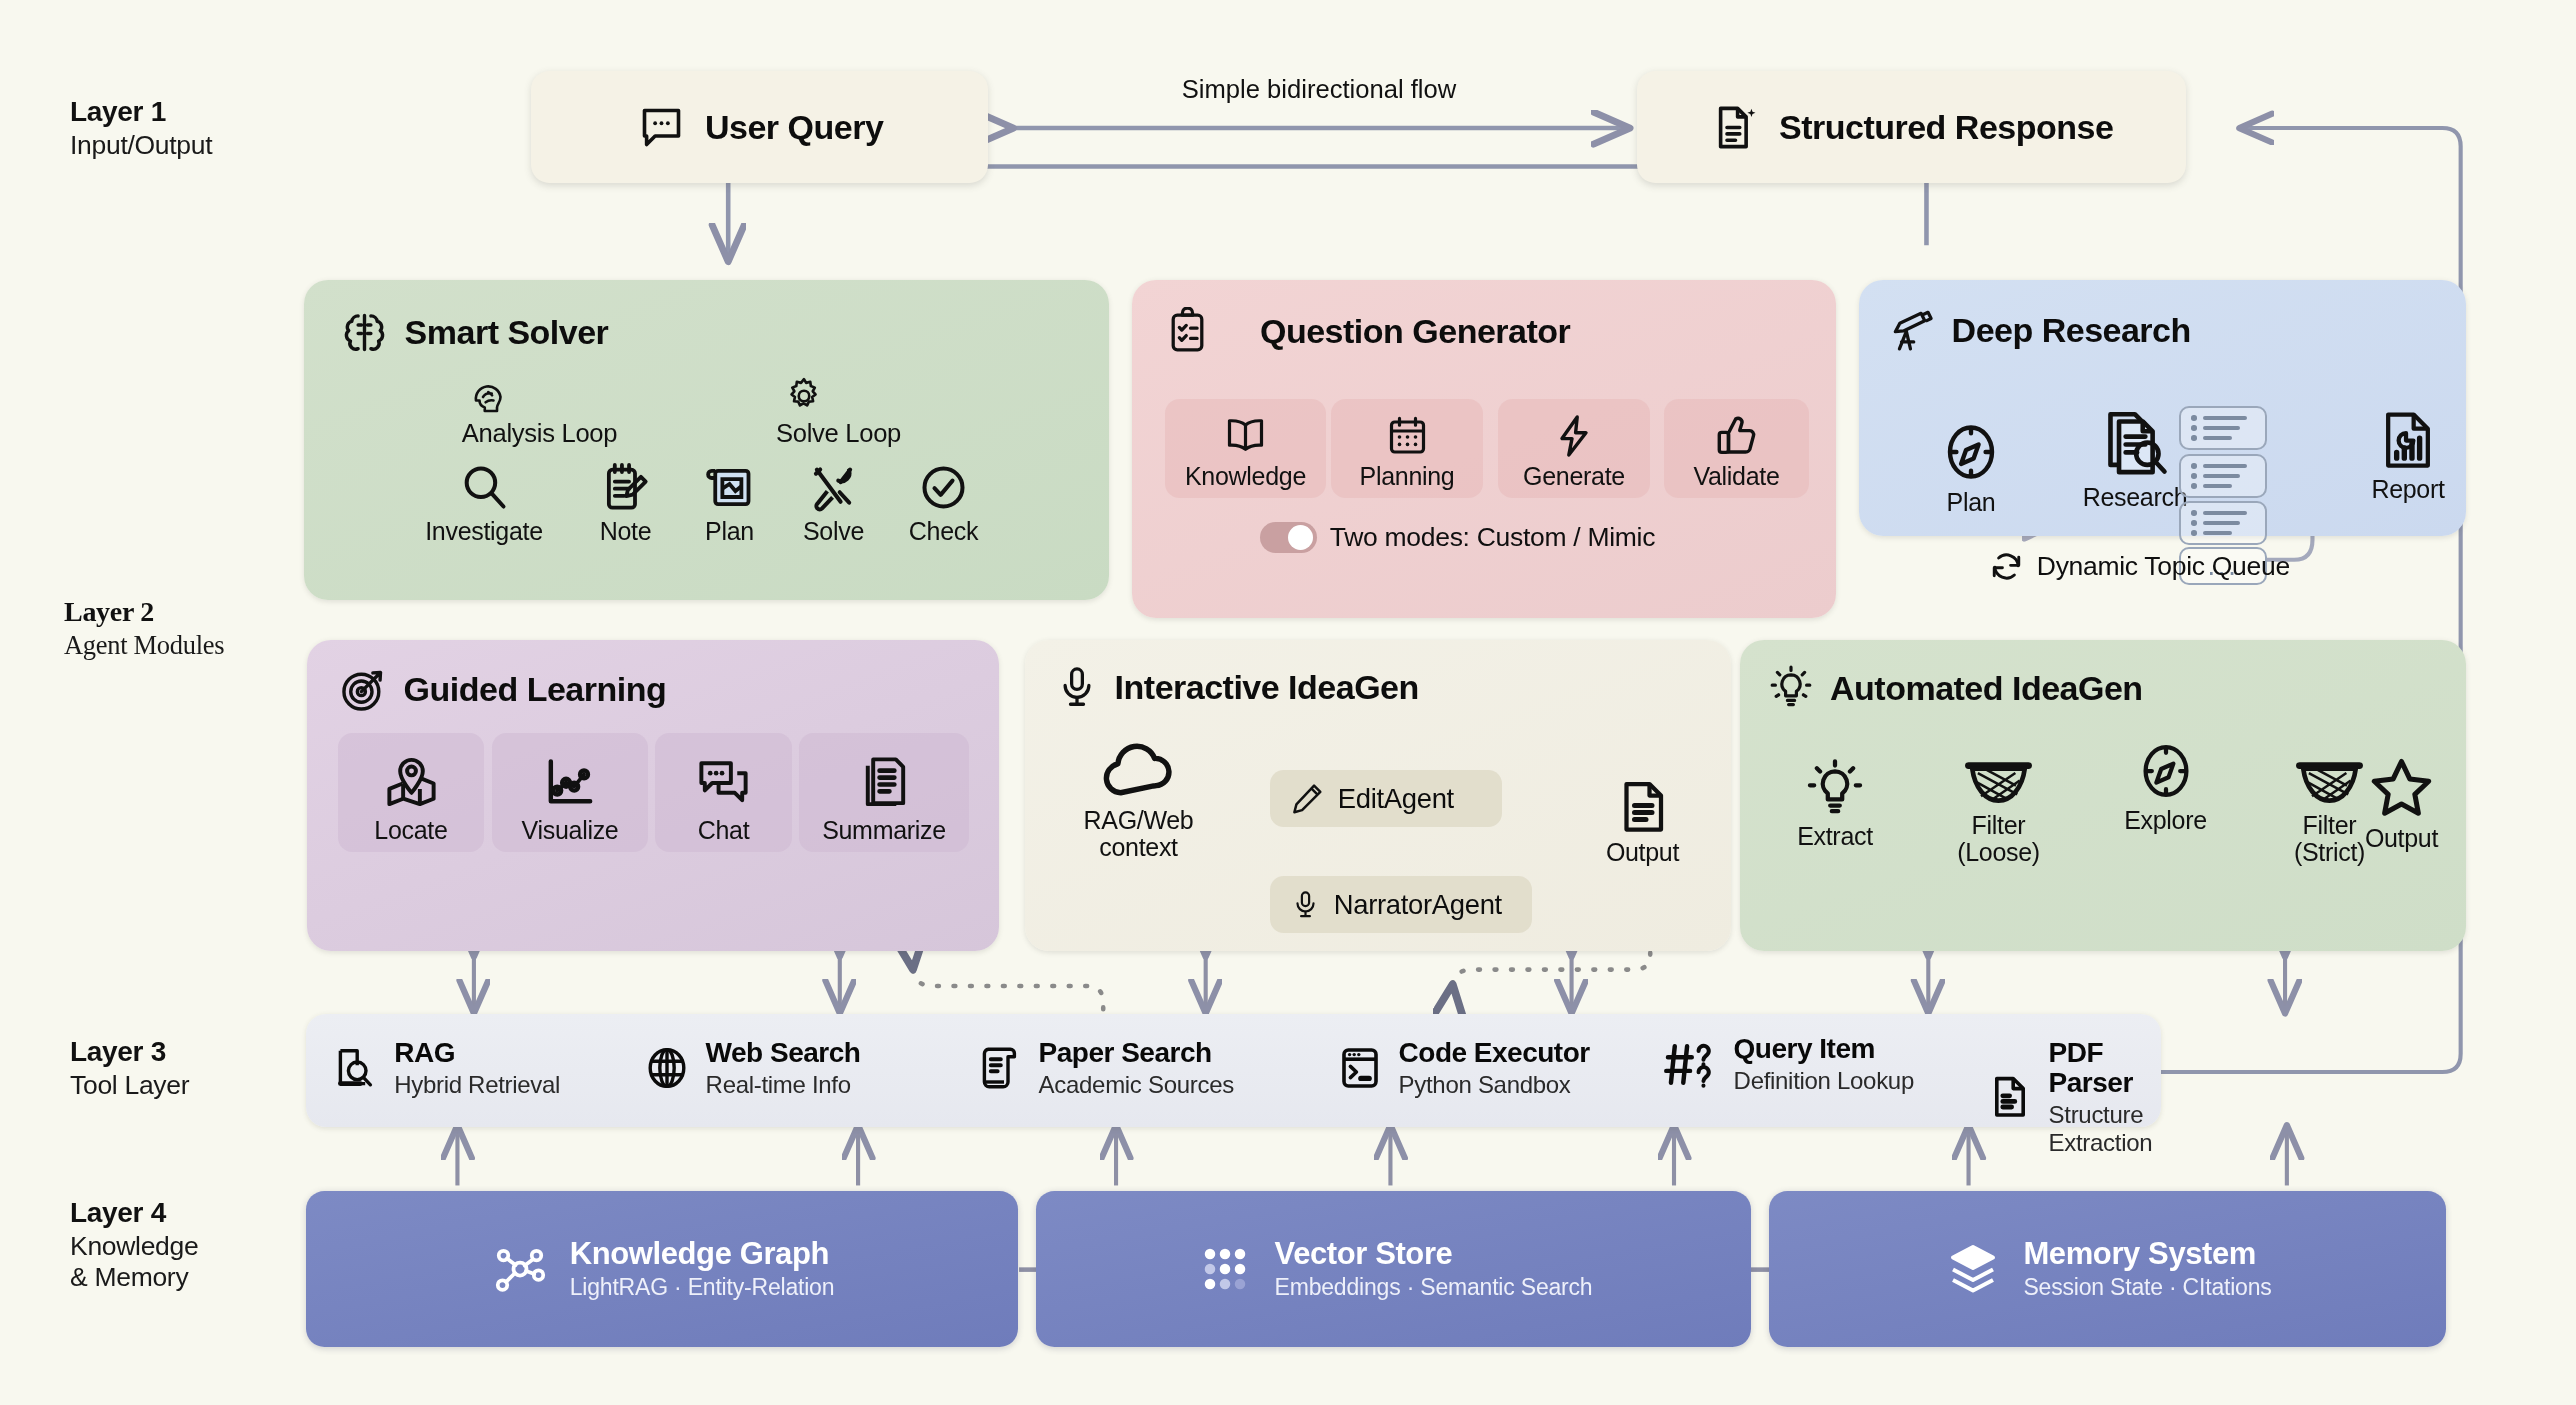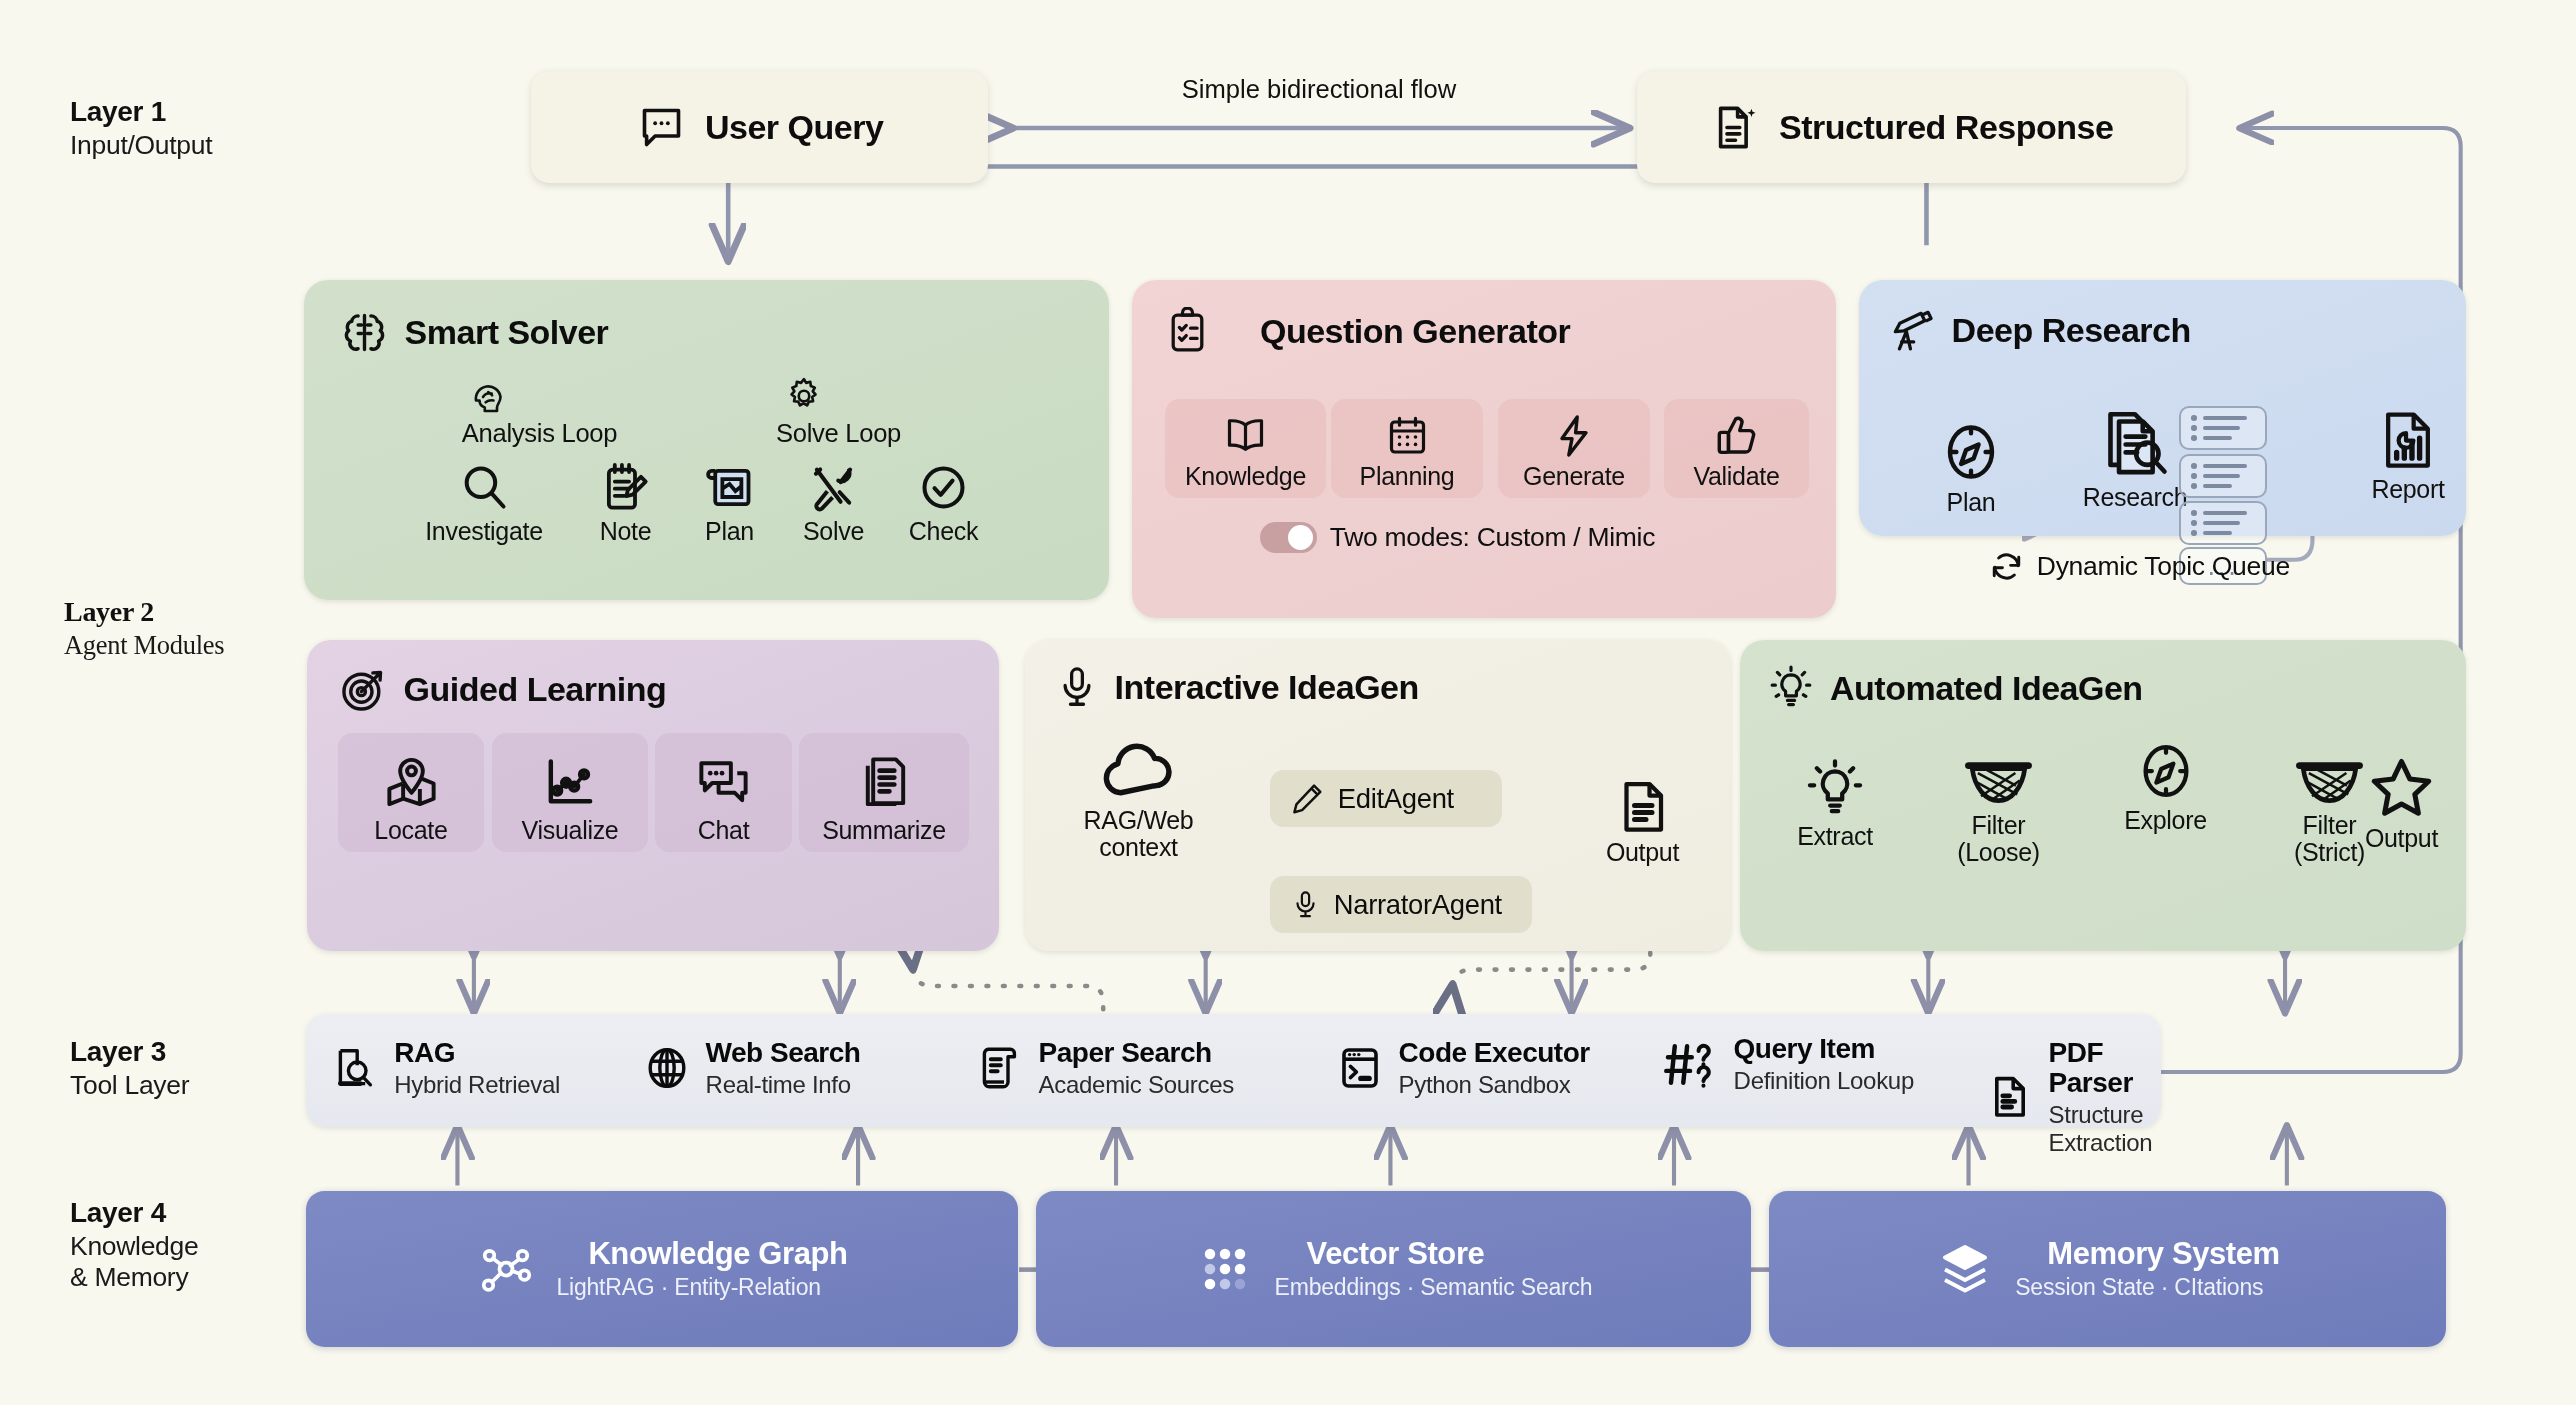--- a/index.html
+++ b/index.html
@@ -80,21 +80,21 @@
              box-shadow: 0 1.8px 5.5px rgba(70,70,60,.12); z-index: 2; }
   .tool { position: absolute; display: flex; align-items: center; gap: 14.6px; }
   .tool .tname { font-size: 28px; font-weight: bold; color: #090909; letter-spacing: -0.5px; line-height: 1.08; }
   .tool .tsub  { font-size: 24px; color: #2a2a2a; letter-spacing: -0.3px; line-height: 1.15; margin-top: 2.7px; }
 
   
   .membox { position: absolute; border-radius: 18.3px;
             background: linear-gradient(170deg,#7d8ac4,#6f7cbb);
             box-shadow: 0 1.8px 6.4px rgba(60,60,90,.2); display: flex; align-items: center;
             justify-content: center; gap: 20px; z-index: 2; }
-  .membox .mname { font-size: 31px; font-weight: bold; color: #fff; letter-spacing: -0.4px; line-height:1.08;margin-left:32px; }
+  .membox .mname { font-size: 31px; font-weight: bold; color: #fff; letter-spacing: -0.4px; line-height:1.08; }
   .membox .msub  { font-size: 23px; color: #eef0fa; letter-spacing: -0.2px; margin-top: 3.7px; }
 
   svg.ic { display: block; }
 </style>
 </head>
 <body>
 
 <div id="canvas">
 
   <svg id="wires" viewBox="0 0 2816 1536">

